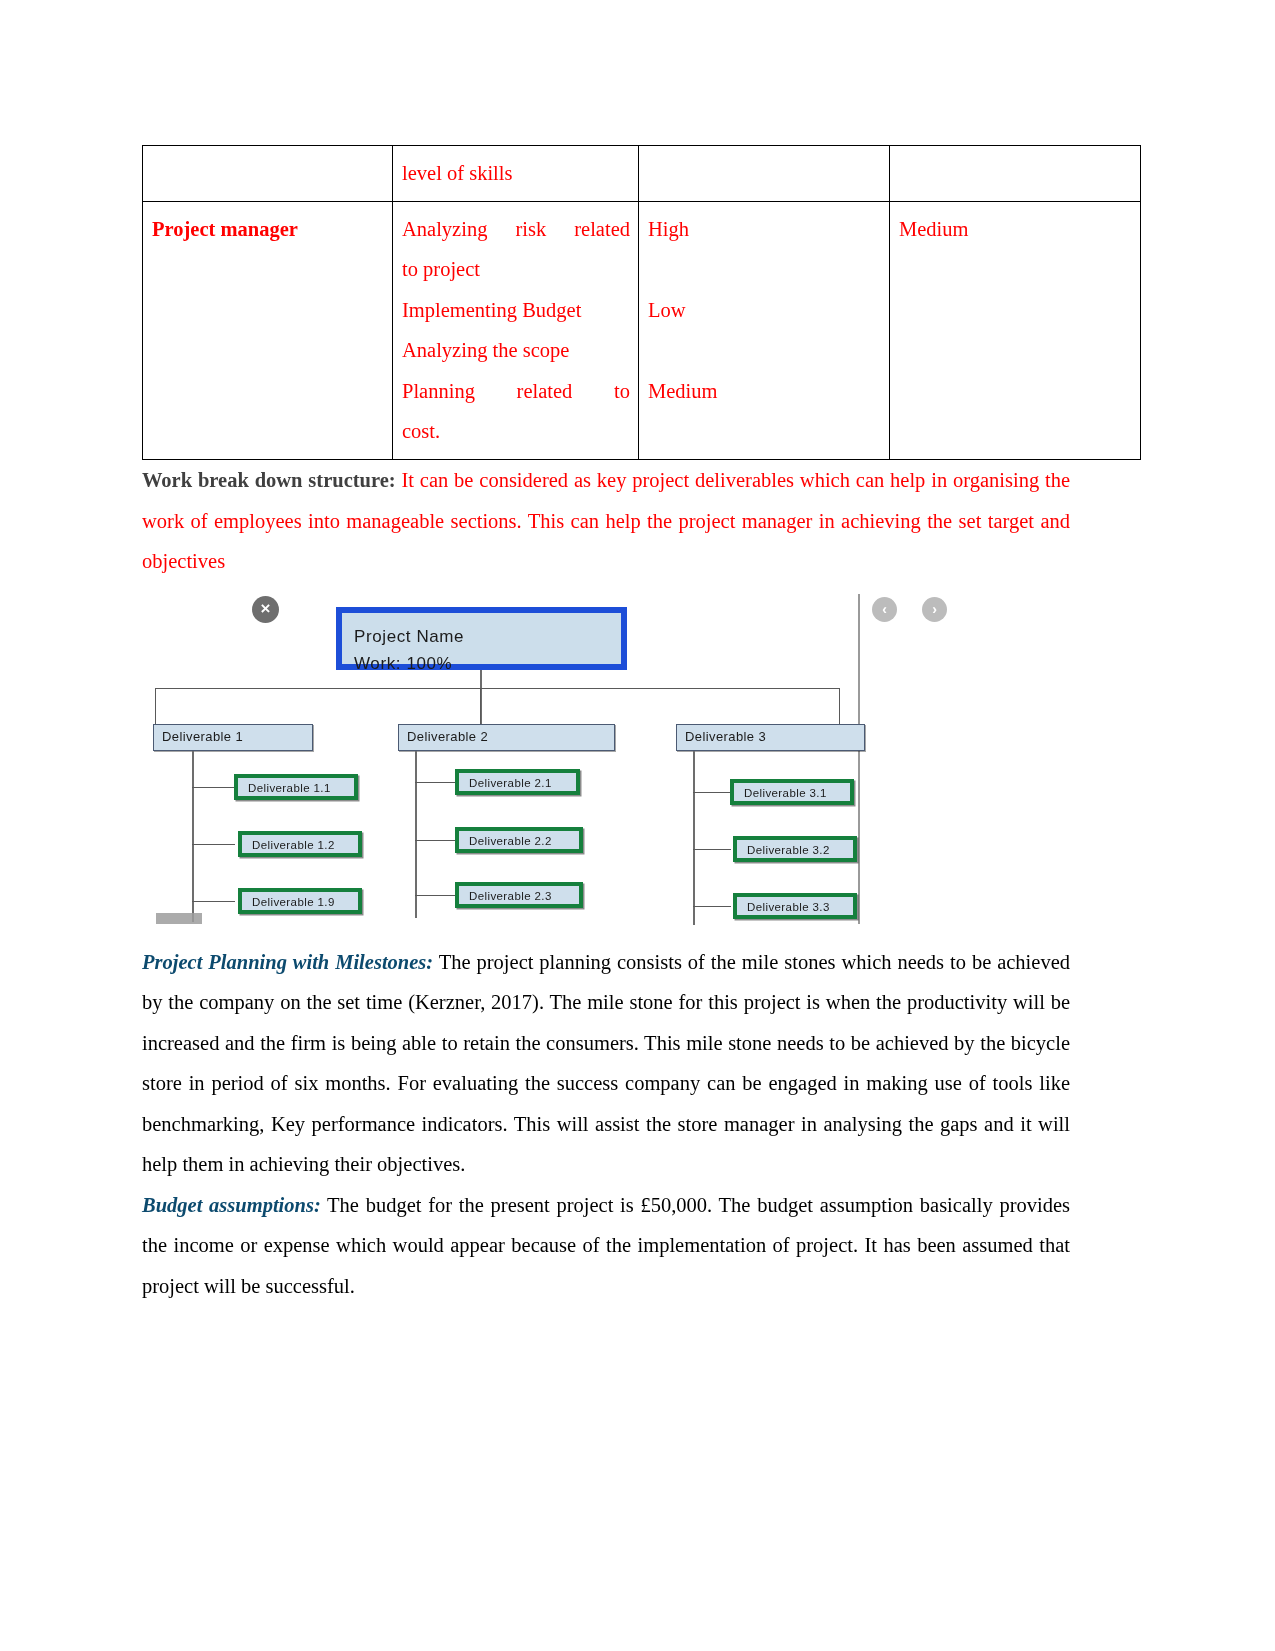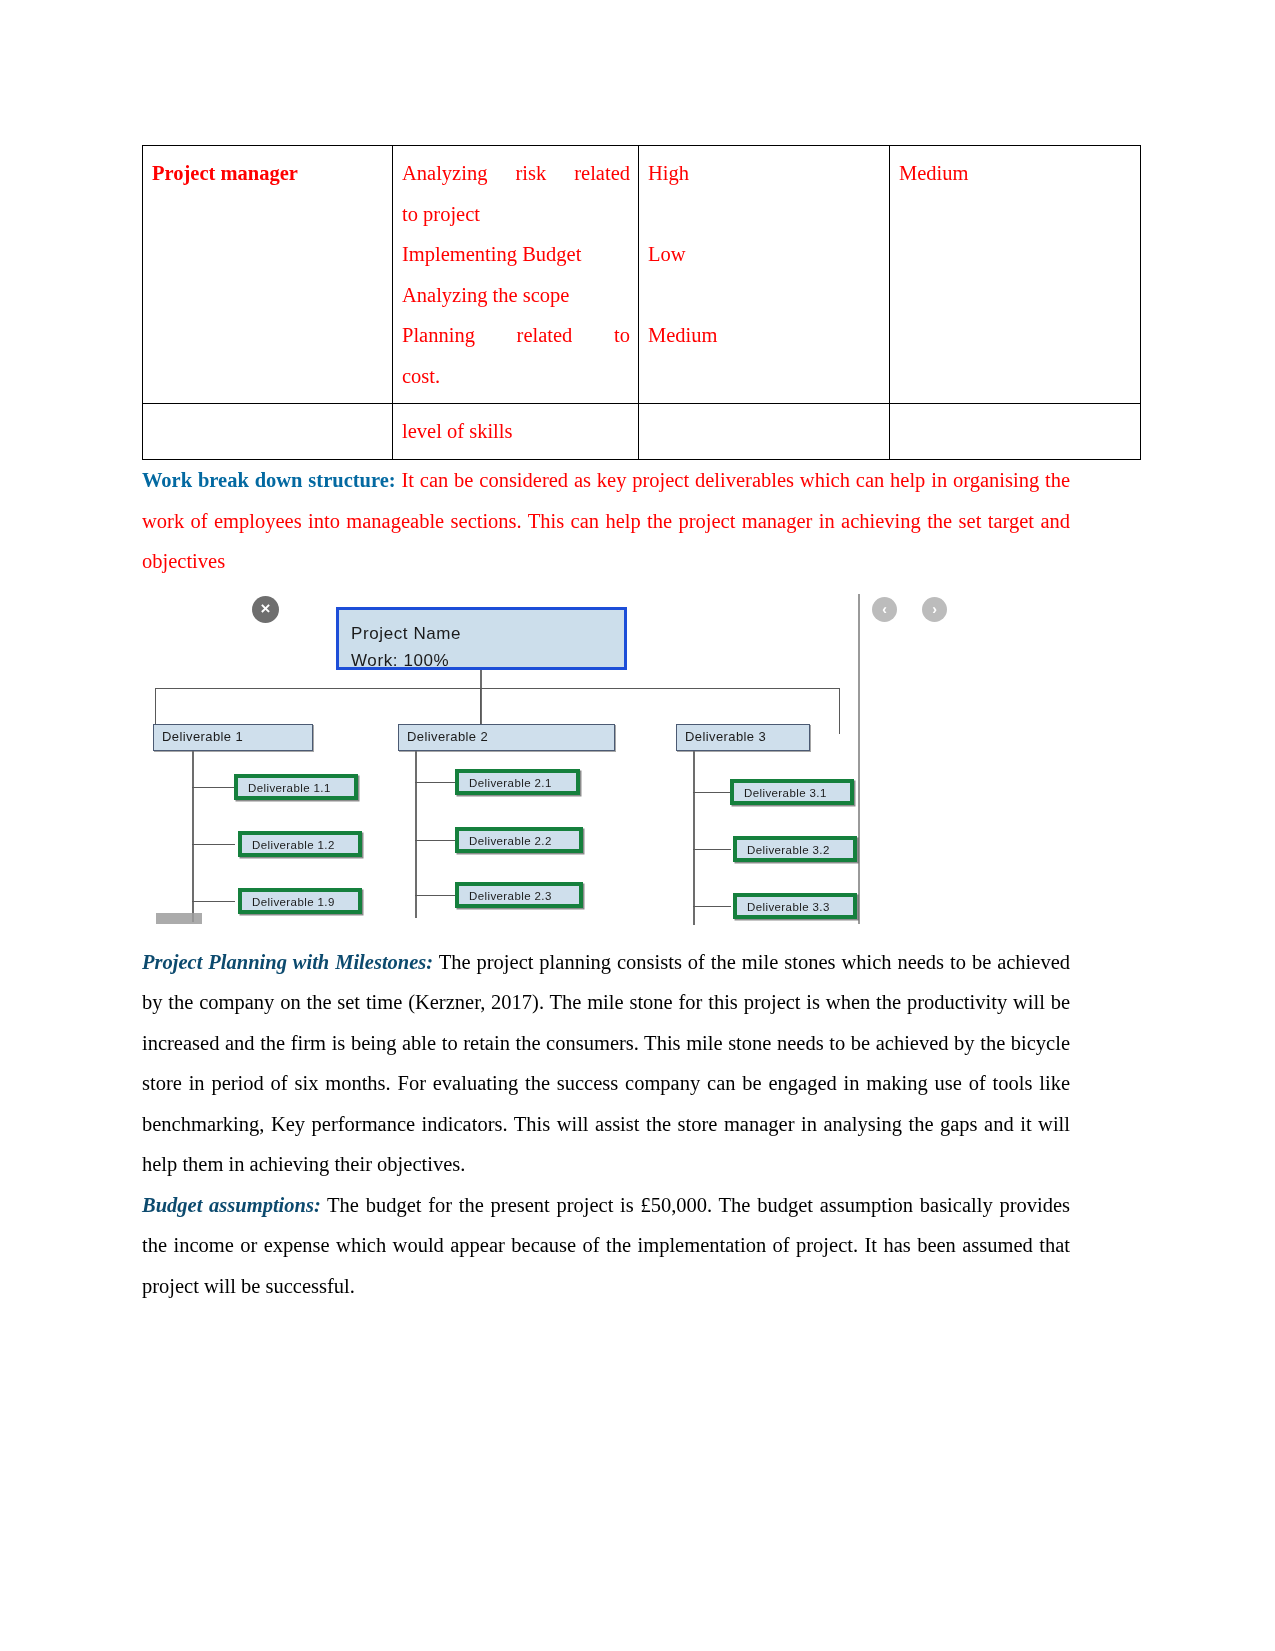--- a/index.html
+++ b/index.html
@@ -72,21 +72,21 @@
     margin: 0;
     font-size: 20.5px;
     line-height: 40.5px;
     text-align: justify;
     text-justify: inter-word;
   }
   p.red { color: #ff0000; }
   p.black { color: #000000; }
   .lead-red {
     font-weight: bold;
-    color: #0369a1;
+    color: #404040;
   }
   .lead-black {
     font-weight: bold;
     font-style: italic;
     color: #0c4a6e;
   }
   .wbs-para { margin-top: 2px; }
 
   
   .wbs-figure {
@@ -106,21 +106,21 @@
   .node {
     position: absolute;
     background: #cfdfec;
     border: 1px solid #44506b;
     box-sizing: border-box;
     font-family: "Liberation Sans", "DejaVu Sans", sans-serif;
     color: #1b1b1b;
     letter-spacing: 0.4px;
   }
   .node.root {
-    border: 3px solid #1d4ed8;
+    border: 6px solid #1d4ed8;
     background: #ccdeeb;
     padding: 10px 0 0 12px;
     font-size: 17px;
     line-height: 27px;
     letter-spacing: 0.6px;
   }
   .node.level1 {
     font-size: 13px;
     padding: 4px 0 0 8px;
     border: 1px solid #4b5a73;
@@ -171,46 +171,46 @@
   }
 </style>
 </head>
 <body>
 
 <div class="page">
   <div class="content">
 
     <table class="risk-table">
       <tbody>
+        <tr>
+          <td class="col-a"></td>
+          <td class="col-b">level of skills</td>
+          <td class="col-c"></td>
+          <td class="col-d"></td>
+        </tr>
         <tr>
           <td class="col-a bold-cell">Project manager</td>
           <td class="col-b">
             <p class="just-line">Analyzing  risk  related</p>
             <p class="plain-line">to project</p>
             <p class="plain-line">Implementing Budget</p>
             <p class="plain-line">Analyzing the scope</p>
             <p class="just-line">Planning     related     to</p>
             <p class="plain-line">cost.</p>
           </td>
           <td class="col-c">
             <p class="plain-line">High</p>
             <p class="plain-line spacer-line">&nbsp;</p>
             <p class="plain-line">Low</p>
             <p class="plain-line spacer-line">&nbsp;</p>
             <p class="plain-line">Medium</p>
             <p class="plain-line">&nbsp;</p>
           </td>
           <td class="col-d">Medium</td>
         </tr>
-        <tr>
-          <td class="col-a"></td>
-          <td class="col-b">level of skills</td>
-          <td class="col-c"></td>
-          <td class="col-d"></td>
-        </tr>
       </tbody>
     </table>
 
     <p class="para red wbs-para"><span class="lead-red">Work break down structure:</span><span> It can be considered as key project deliverables which can help in organising the work of employees into manageable sections. This can help the project manager in achieving the set target and objectives</span></p>
 
     <div class="wbs-figure">
       <div class="wbs-canvas">
 
         <div class="nav-btn close" style="left:110px; top:6px;">×</div>
         <div class="nav-btn arrow" style="left:730px; top:7px;">‹</div>
@@ -242,21 +242,21 @@
 
         <div class="node level1" style="left:256px; top:134px; width:217px; height:27px;">Deliverable 2</div>
         <div class="conn" style="left:273px; top:161px; width:2px; height:167px;"></div>
         <div class="conn thin" style="left:273px; top:192px; width:41px; height:1px;"></div>
         <div class="conn thin" style="left:273px; top:250px; width:41px; height:1px;"></div>
         <div class="conn thin" style="left:273px; top:305px; width:41px; height:1px;"></div>
         <div class="node level2" style="left:313px; top:179px; width:125px; height:26px;">Deliverable 2.1</div>
         <div class="node level2" style="left:313px; top:237px; width:128px; height:26px;">Deliverable 2.2</div>
         <div class="node level2" style="left:313px; top:292px; width:128px; height:26px;">Deliverable 2.3</div>
 
-        <div class="node level1" style="left:534px; top:134px; width:134px; height:27px;">Deliverable 3</div>
+        <div class="node level1" style="left:534px; top:134px; width:189px; height:27px;">Deliverable 3</div>
         <div class="conn" style="left:551px; top:161px; width:2px; height:174px;"></div>
         <div class="conn thin" style="left:551px; top:202px; width:38px; height:1px;"></div>
         <div class="conn thin" style="left:551px; top:259px; width:38px; height:1px;"></div>
         <div class="conn thin" style="left:551px; top:316px; width:38px; height:1px;"></div>
         <div class="node level2" style="left:588px; top:189px; width:124px; height:26px;">Deliverable 3.1</div>
         <div class="node level2" style="left:591px; top:246px; width:124px; height:26px;">Deliverable 3.2</div>
         <div class="node level2" style="left:591px; top:303px; width:124px; height:26px;">Deliverable 3.3</div>
 
         <div class="bl-artifact" style="left:14px; top:323px; width:46px; height:11px;"></div>
       </div>

